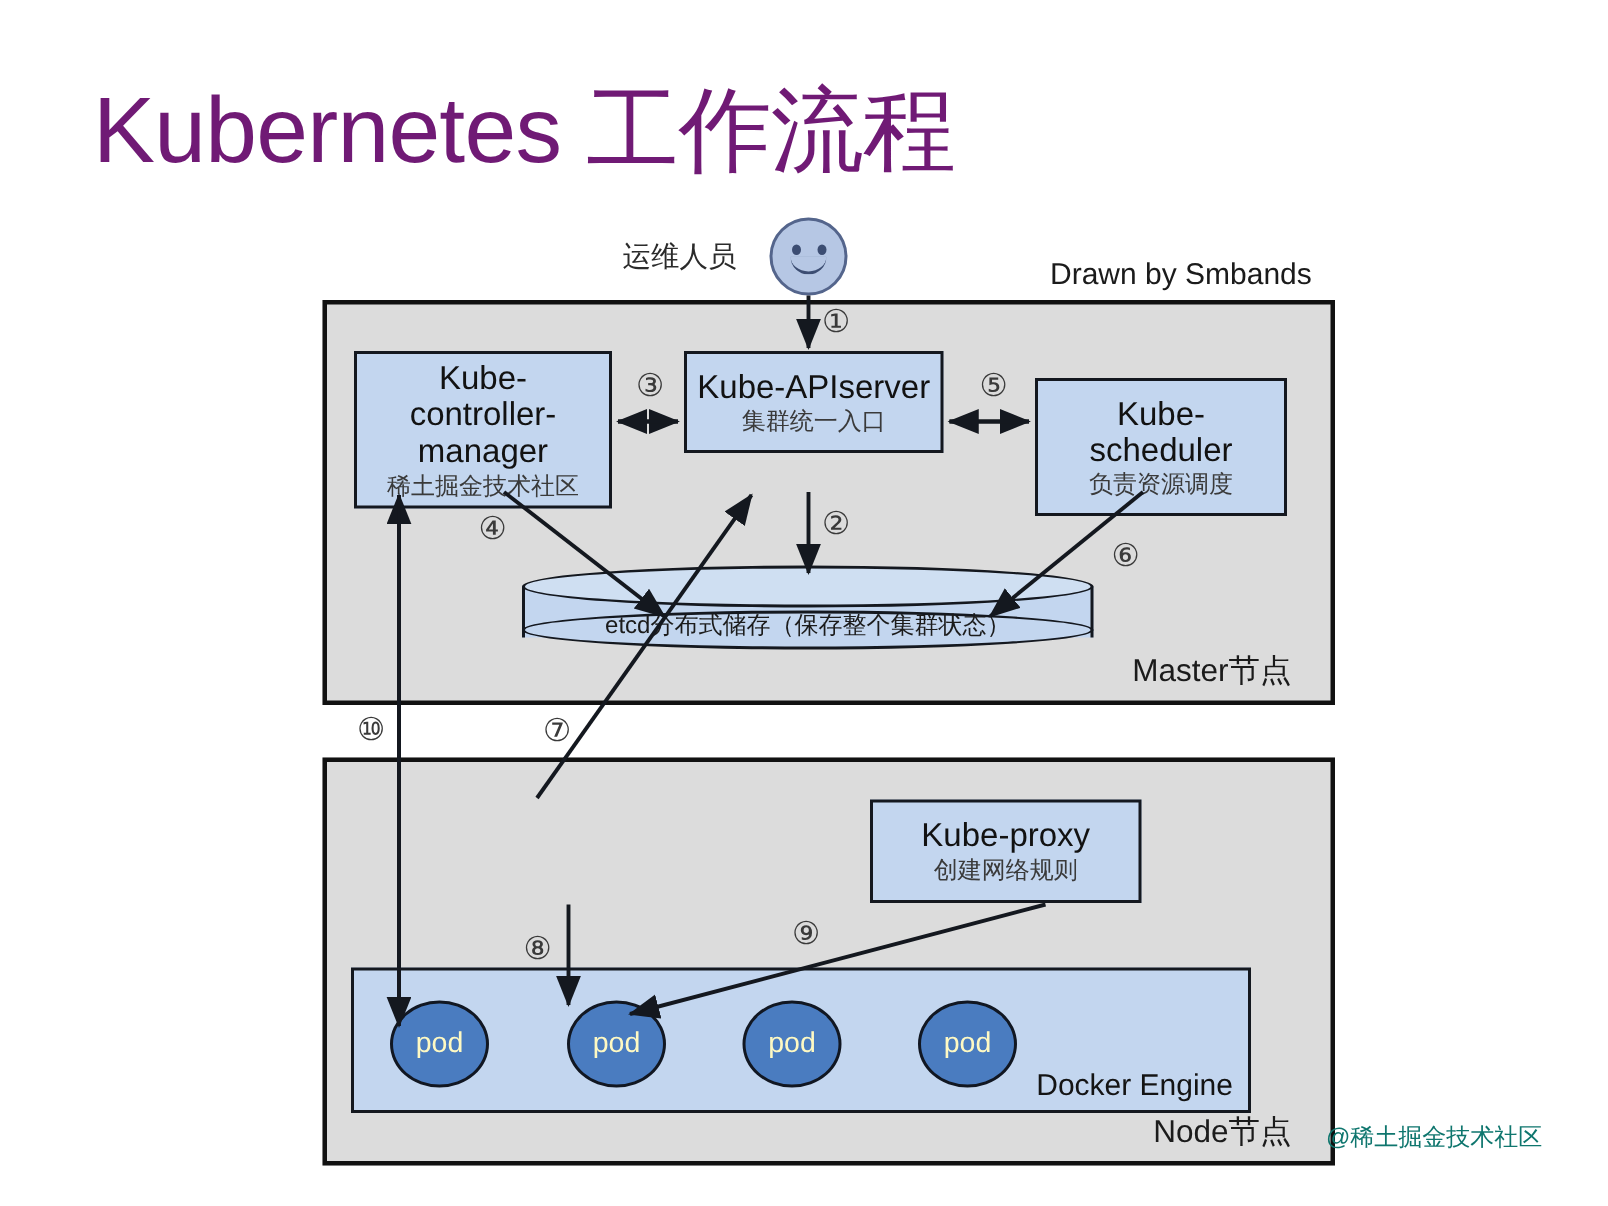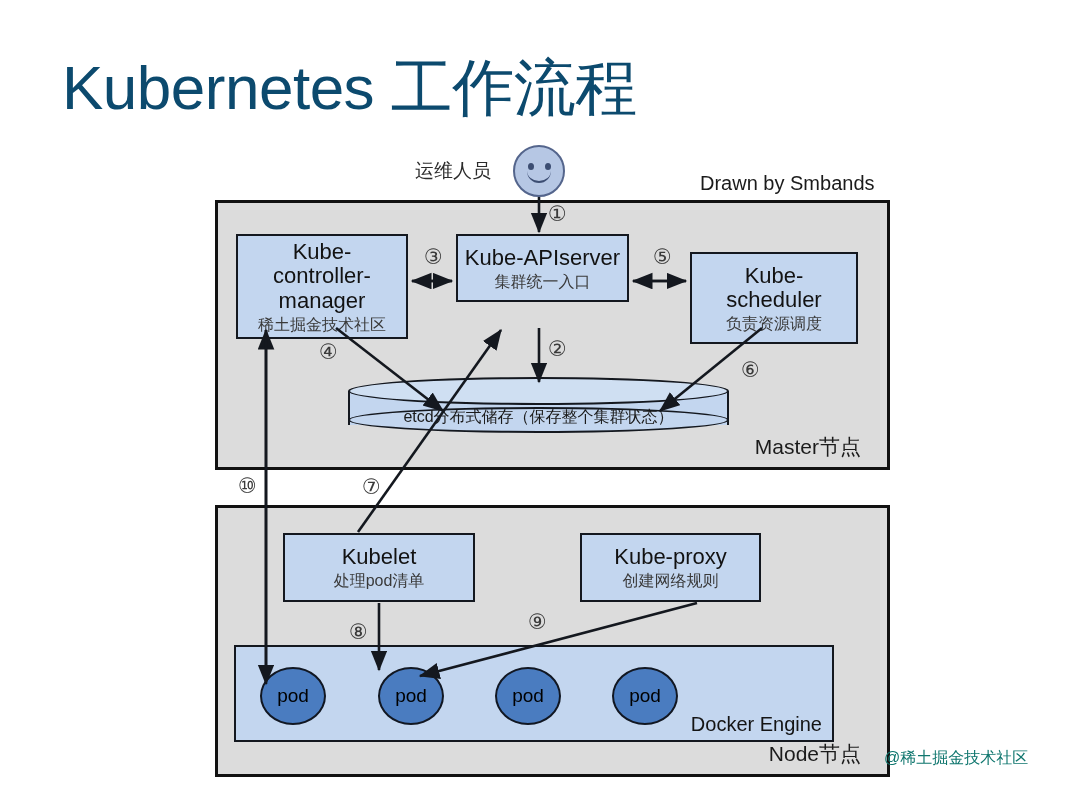--- a/index.html
+++ b/index.html
@@ -15,21 +15,21 @@
     background: #ffffff;
     overflow: hidden;
   }
 
   
   #title {
     position: absolute;
     left: 62px; top: 55px;
     font-size: 62px;
     line-height: 1.05;
-    color: #0c4a6e;
+    color: #701a75;
     font-weight: 400;
     white-space: nowrap;
     letter-spacing: -0.5px;
   }
 
   
   #actor-label {
     position: absolute;
     left: 415px; top: 158px;
     font-size: 19px;
@@ -173,21 +173,21 @@
     color: #141414;
     white-space: nowrap;
   }
   .pod {
     position: absolute;
     top: 20px;
     width: 66px; height: 58px;
     border-radius: 50%;
     background: #4a7cc0;
     border: 2.5px solid #111722;
-    color: #000000;
+    color: #fef9c3;
     font-size: 19px;
     display: flex;
     align-items: center;
     justify-content: center;
   }
 
   
   .step {
     position: absolute;
     font-size: 21px;
@@ -254,24 +254,20 @@
     <div class="body"></div>
     <div class="bot-ell"></div>
     <div class="top-ell"></div>
     <div class="etcd-text">etcd分布式储存（保存整个集群状态）</div>
   </div>
 
   <div class="panel" id="node-panel">
     <div class="panel-label">Node节点</div>
   </div>
 
-  <div class="cbox" id="box-kubelet">
-    <div class="ctitle">Kubelet</div>
-    <div class="csub">处理pod清单</div>
-  </div>
 
   <div class="cbox" id="box-kproxy">
     <div class="ctitle">Kube-proxy</div>
     <div class="csub">创建网络规则</div>
   </div>
 
   <div id="docker">
     <div class="pod" style="left:24px">pod</div>
     <div class="pod" style="left:142px">pod</div>
     <div class="pod" style="left:259px">pod</div>

